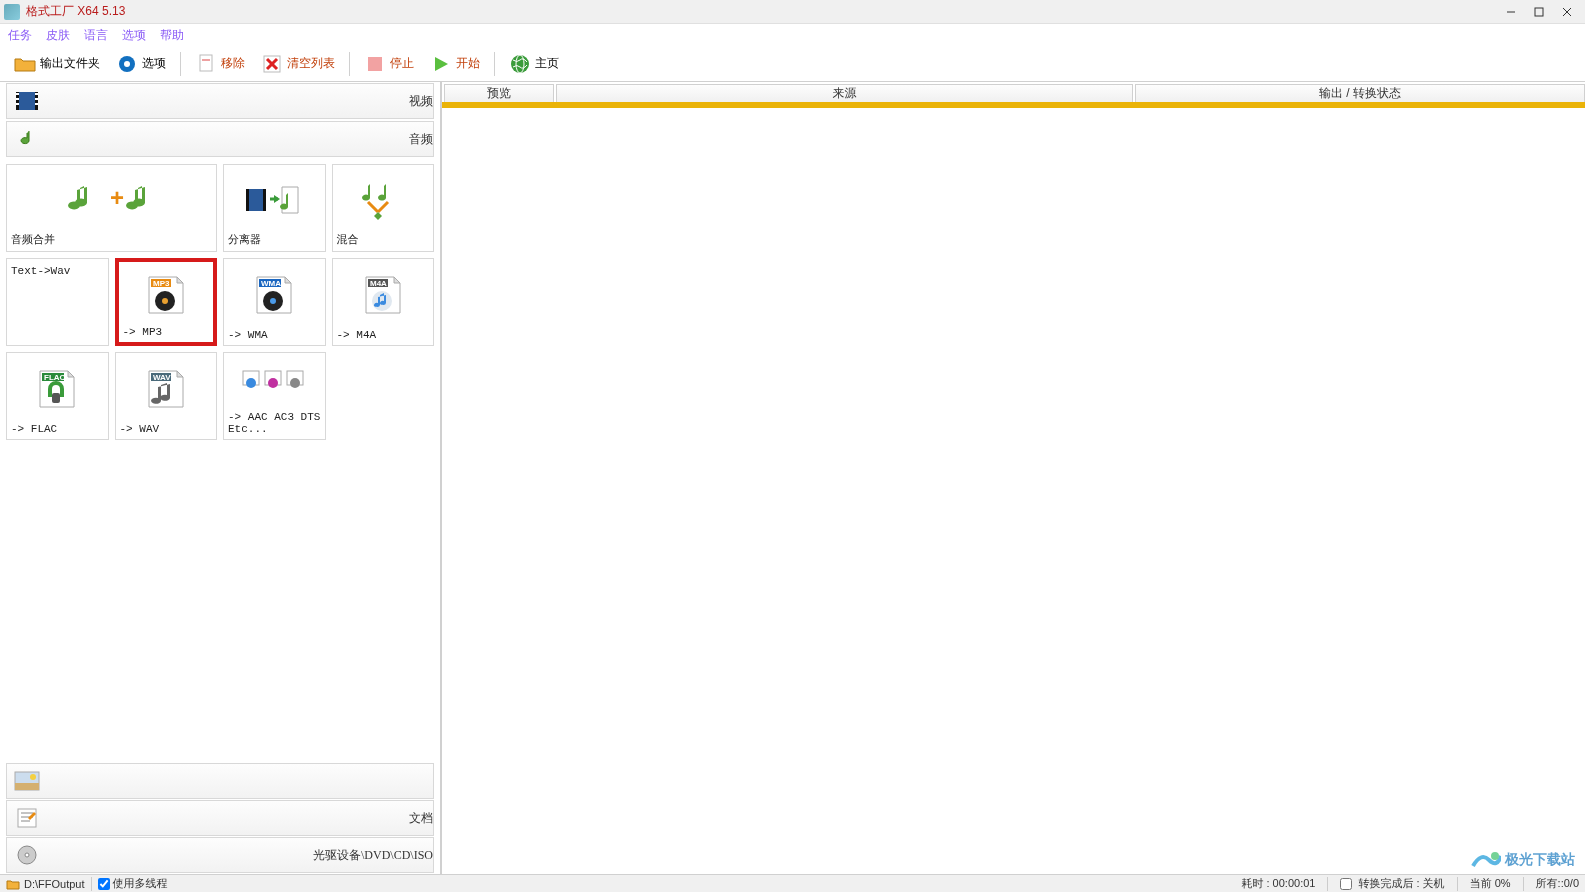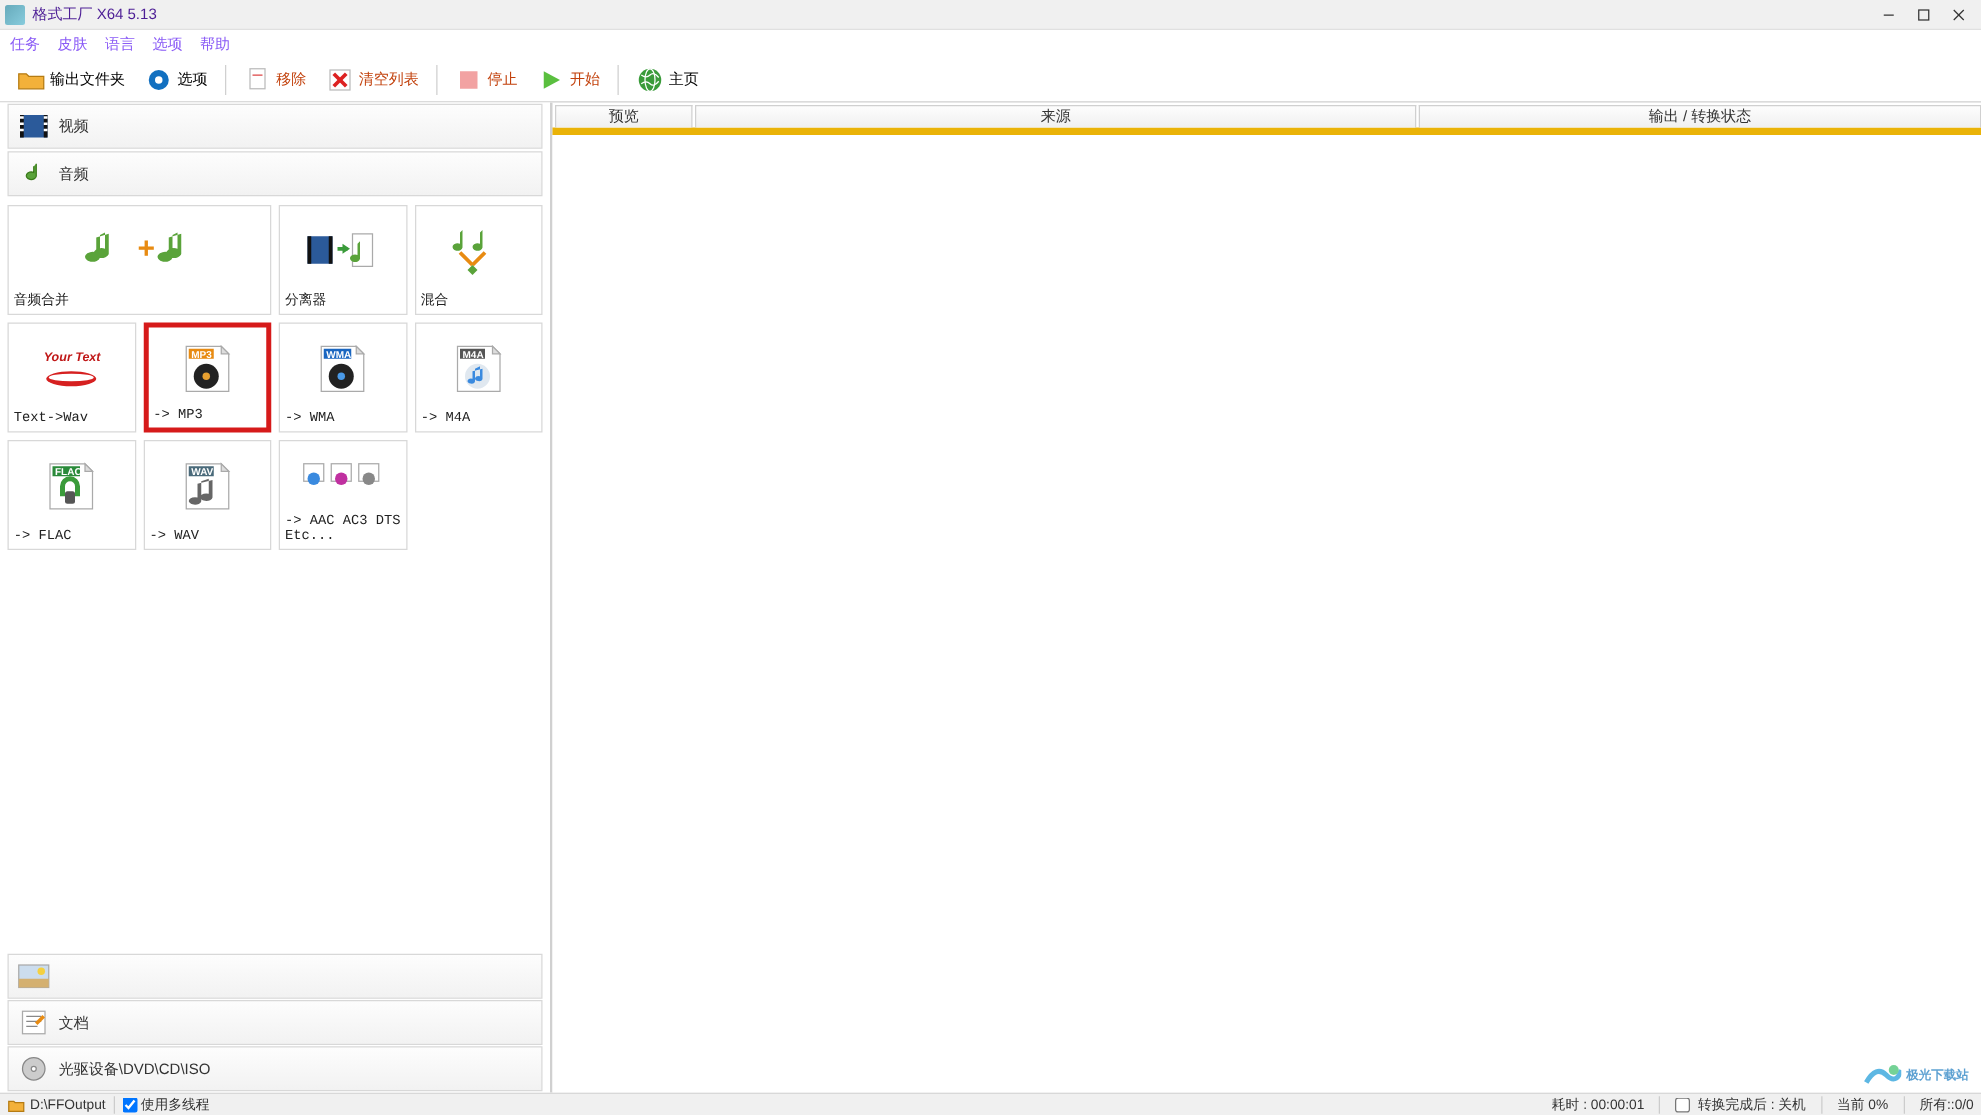--- a/index.html
+++ b/index.html
@@ -1,38 +1,38 @@
 <!DOCTYPE html>
 <html><head>
 <meta charset="utf-8">
 <style>
 * { margin: 0; padding: 0; box-sizing: border-box; font-family: "Microsoft YaHei", "SimSun", sans-serif; }
 body { width: 1585px; height: 892px; background: #fff; overflow: hidden; font-size: 12px; }
 
 .titlebar { height: 24px; background: #f0f0f0; display: flex; align-items: center; padding: 0 4px; border-bottom: 1px solid #e0e0e0; }
 .titlebar .app-icon { width: 16px; height: 16px; margin-right: 6px; background: linear-gradient(135deg,#6ab,#8cd); border-radius: 2px; }
-.titlebar .title { flex: 0 0 auto; color: #4c1d95; }
+.titlebar .title { flex: 0 0 auto; color: #b91c1c; }
 .titlebar .spacer { flex: 1; }
 .titlebar .win-btn { width: 28px; height: 20px; display: flex; align-items: center; justify-content: center; cursor: pointer; color: #333; }
 
 .menubar { height: 22px; display: flex; align-items: center; padding: 0 8px; gap: 14px; color: #8b5cf6; }
 .menubar span { cursor: pointer; }
 
 .toolbar { height: 36px; display: flex; align-items: center; padding: 0 8px; gap: 4px; border-bottom: 1px solid #d0d0d0; }
 .tb-btn { display: flex; align-items: center; gap: 4px; padding: 2px 6px; cursor: pointer; height: 28px; border-radius: 2px; }
 .tb-btn.disabled { color: #c2410c; }
 .tb-icon { width: 22px; height: 22px; display: flex; align-items: center; justify-content: center; }
 .tb-sep { width: 1px; height: 24px; background: #d0d0d0; margin: 0 4px; }
 
 .main { display: flex; height: calc(100% - 24px - 22px - 36px - 18px); }
 
 .left-panel { width: 442px; border-right: 2px solid #d0d0d0; display: flex; flex-direction: column; background: #fff; }
 .cat-header { height: 36px; display: flex; align-items: center; border: 1px solid #d8d8d8; margin: 1px 6px; cursor: pointer; background: linear-gradient(#fdfdfd,#f2f2f2); }
 .cat-header .ch-icon { width: 28px; height: 24px; margin: 0 6px; display: flex; align-items: center; justify-content: center; }
-.cat-header .ch-label { flex: 1; text-align: left; color: #333; }
+.cat-header .ch-label { flex: 1; text-align: right; color: #333; font-family: Liberation Serif, serif; }
 .cat-body { flex: 1; overflow: auto; padding: 6px; display: grid; grid-template-columns: repeat(4, 1fr); gap: 6px; align-content: start; }
 .tile { border: 1px solid #d8d8d8; height: 88px; display: flex; flex-direction: column; cursor: pointer; background: #fff; padding: 4px; }
 .tile.highlighted { border: 4px solid #d61a1a; }
 .tile.large { grid-column: span 2; }
 .tile .t-img { flex: 1; display: flex; align-items: center; justify-content: center; }
 .tile .t-label { font-family: "Courier New", monospace; font-size: 11px; color: #222; padding-top: 2px; }
 .bottom-cats { margin-top: auto; }
 
 .right-panel { flex: 1; display: flex; flex-direction: column; }
 .col-headers { height: 24px; display: flex; border-bottom: 6px solid #eab308; margin-top:2px;}
@@ -43,21 +43,21 @@
 .list-area { flex: 1; background: #fff; }
 
 .statusbar { height: 18px; background: #f0f0f0; border-top: 1px solid #d0d0d0; display: flex; align-items: center; padding: 0 6px; font-size: 11px; color: #333; }
 .statusbar .folder-icon { width: 14px; height: 12px; margin-right: 4px; }
 .statusbar .sep { width: 1px; height: 14px; background: #ccc; margin: 0 6px; }
 .statusbar .right { margin-left: auto; display: flex; align-items: center; gap: 6px; }
 .statusbar input[type=checkbox]{ width:12px;height:12px; }
 
 .watermark { position: absolute; right: 10px; bottom: 20px; display: flex; align-items: center; gap: 4px; opacity: 0.7; pointer-events: none; }
 .watermark .wm-icon { width: 30px; height: 24px; }
-.watermark .wm-text { color: #1a7abf; font-size: 10px; font-weight: bold; }
+.watermark .wm-text { color: #1a7abf; font-size: 14px; font-weight: bold; }
 </style>
 </head>
 <body>
 
 <div class="titlebar">
   <div class="app-icon"></div>
   <span class="title">格式工厂 X64 5.13</span>
   <div class="spacer"></div>
   <div class="win-btn">
       <svg width="10" height="10">
@@ -218,27 +218,20 @@
                 <path d="M28 4v14a4 3 0 1 1-2-3V6"></path>
               </g>
               <path d="M10 22l10 10M30 22l-10 10" stroke="#e88b12" stroke-width="3"></path>
               <path d="M16 36l4-4 4 4-4 4z" fill="#5aa33a"></path>
             </svg>
           </div>
         <div class="t-label">混合</div>
       </div>
 
       <div class="tile">
-        <div class="t-img">
-            <svg width="60" height="40">
-              <text x="8" y="14" font-size="10" fill="#c01818" font-style="italic" font-weight="bold">Your Text</text>
-              <ellipse cx="30" cy="28" rx="20" ry="6" fill="#d62020"></ellipse>
-              <ellipse cx="30" cy="27" rx="18" ry="3" fill="#fff"></ellipse>
-            </svg>
-          </div>
         <div class="t-label">Text-&gt;Wav</div>
       </div>
       <div class="tile highlighted">
         <div class="t-img">
             <svg width="50" height="40">
               <path d="M8 2h28l6 6v30H8z" fill="#fff" stroke="#aaa"></path>
               <path d="M36 2v6h6z" fill="#ddd" stroke="#aaa"></path>
               <rect x="10" y="4" width="20" height="8" fill="#e88b12"></rect>
               <text x="12" y="11" font-size="8" fill="#fff" font-weight="bold">MP3</text>
               <circle cx="24" cy="26" r="10" fill="#222"></circle>

